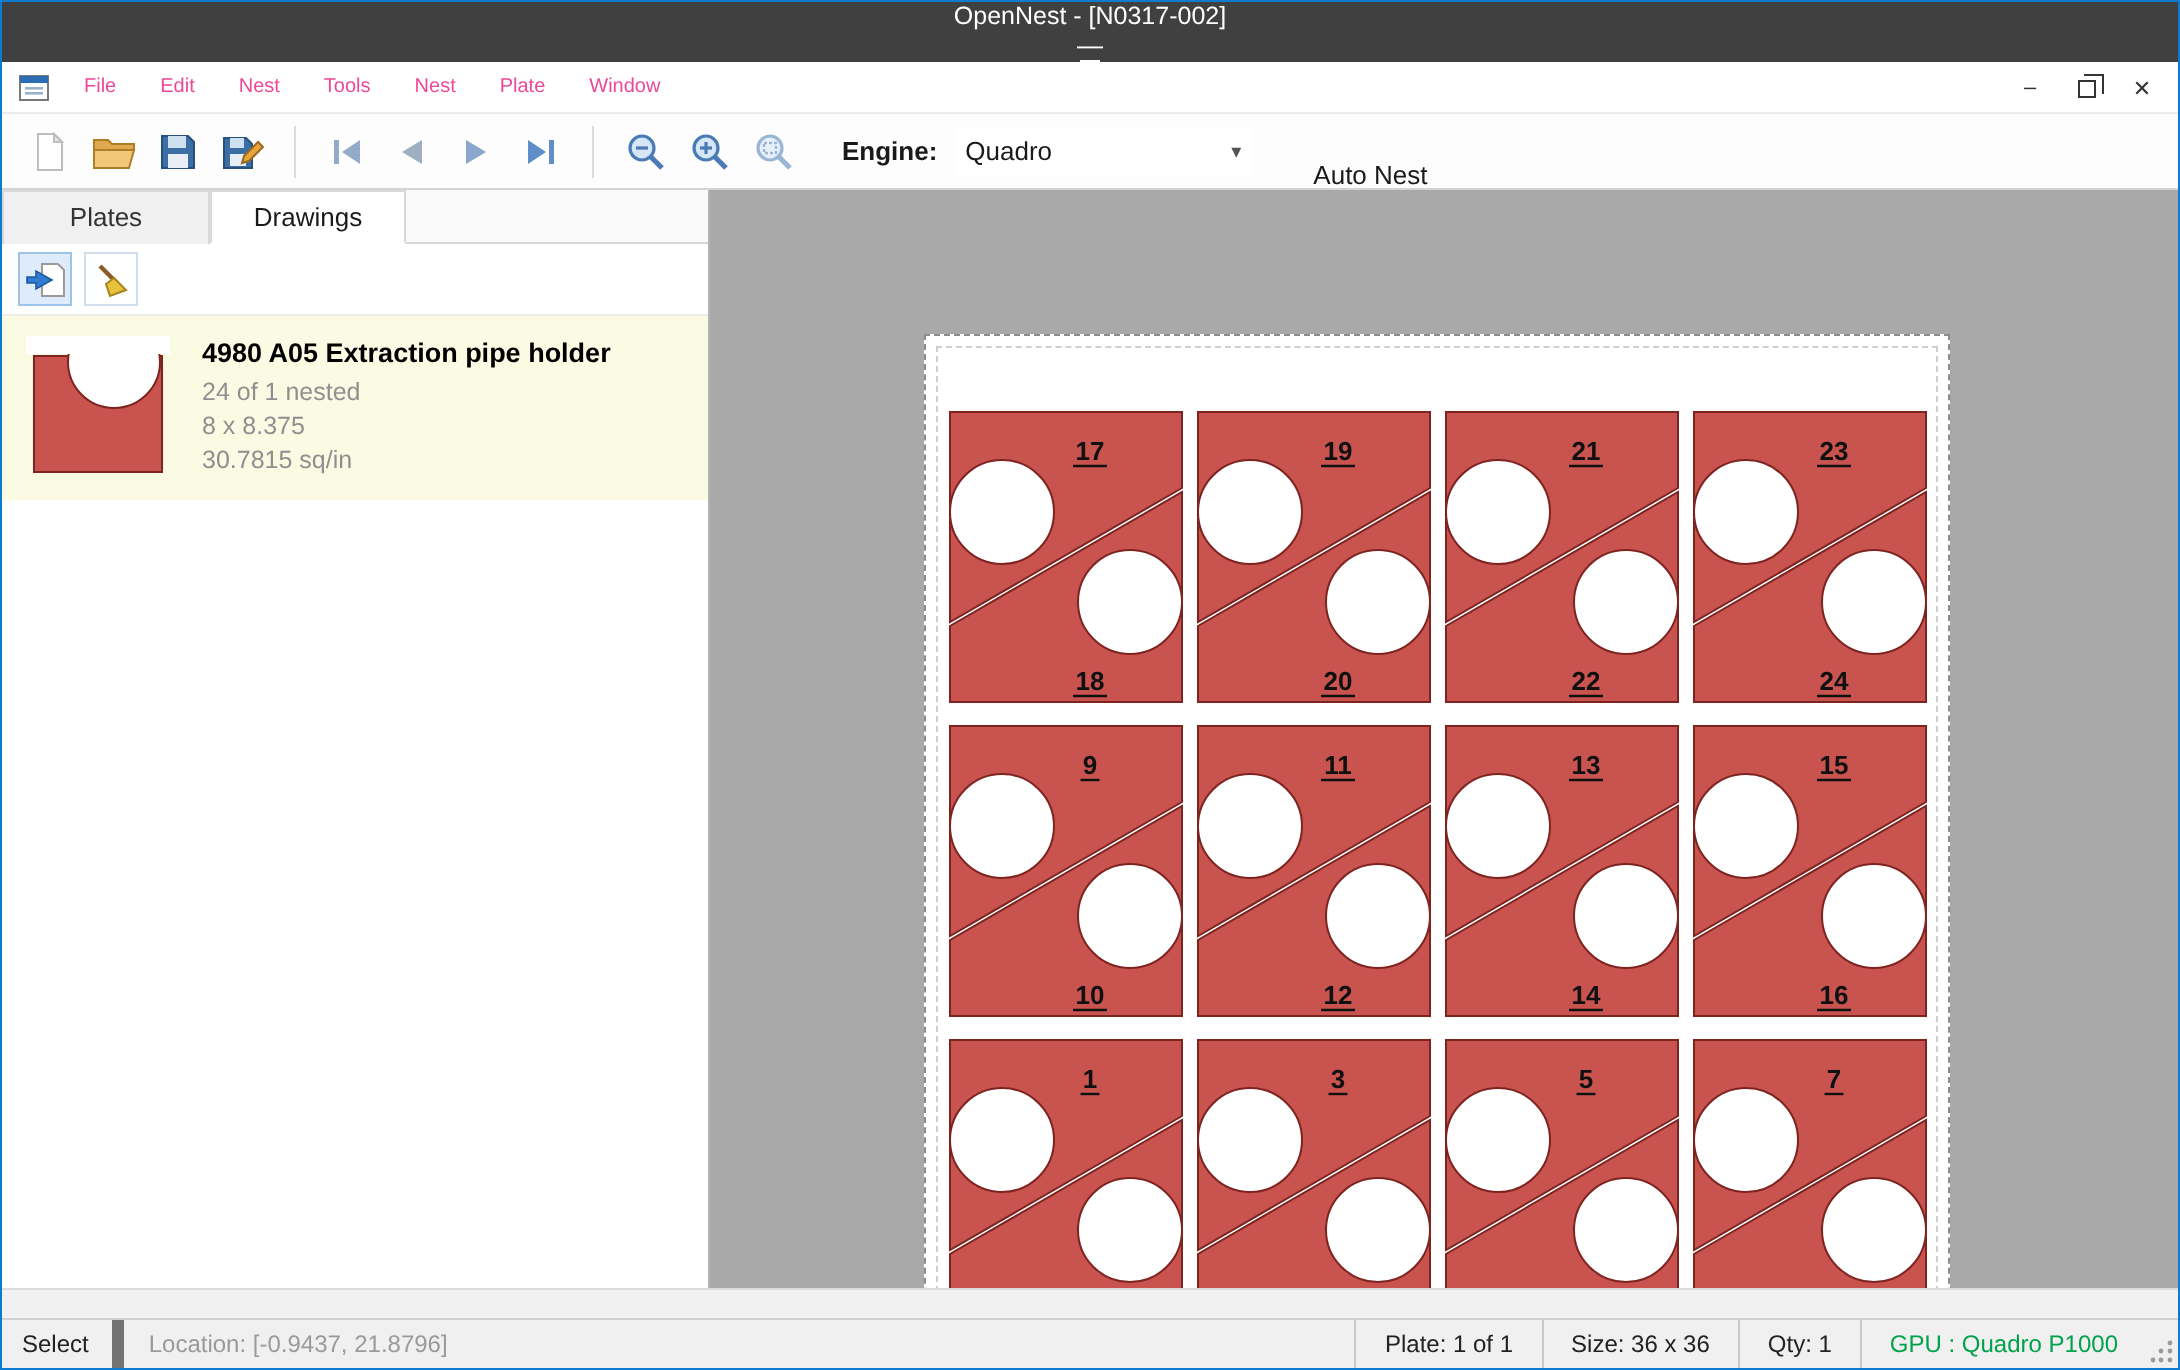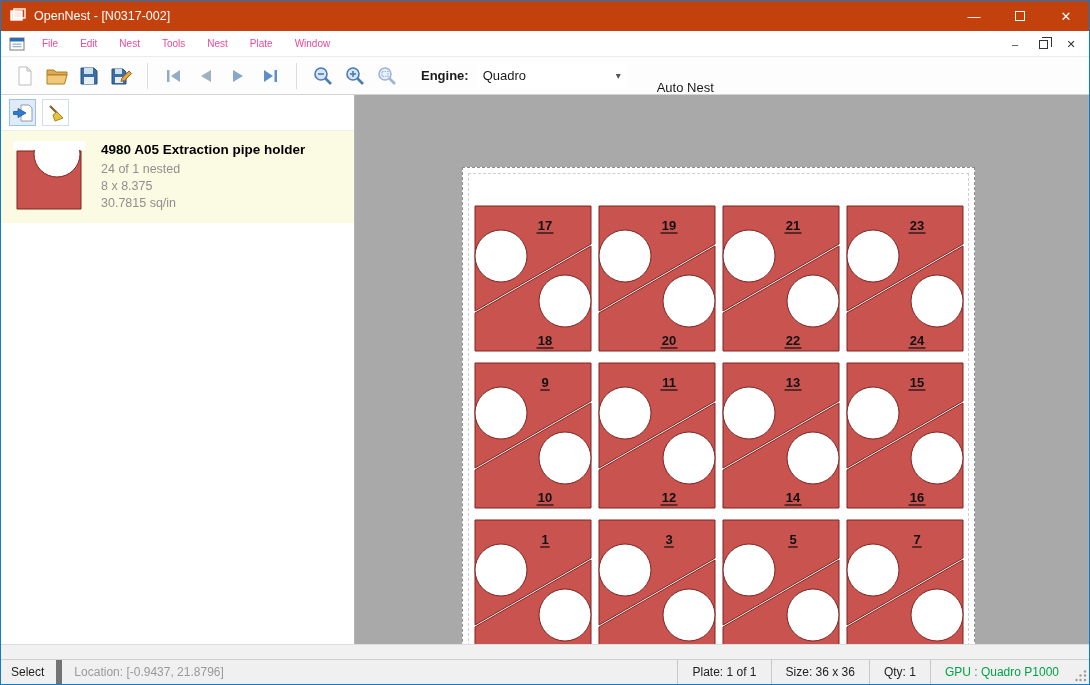--- a/index.html
+++ b/index.html
@@ -67,21 +67,21 @@
   .sb-loc { padding:0 12px; color:#9a9a9a; flex:1; }
   .sb-seg { padding:0 14px; border-left:1px solid #c8c8c8; height:100%; display:flex; align-items:center; white-space:nowrap; }
   .sb-gpu { font-weight:normal; }
   .grip { width:16px; height:100%; display:grid; place-items:end; padding:0 2px 2px 0; }
 </style>
 </head>
 <body>
 
 <div class="window">
 
-  <div class="titlebar" style="background: #c2410c;">
+  <div class="titlebar" style="background: #404040; flex-direction: column;">
     <svg class="app-ic" viewBox="0 0 16 16">
       <rect x="1" y="3" width="11" height="9" fill="#fff" opacity=".9"></rect>
       <rect x="4" y="1" width="11" height="9" fill="none" stroke="#fff" stroke-width="1.4"></rect>
       <rect x="1" y="3" width="11" height="9" fill="none" stroke="#fff" stroke-width="1.4"></rect>
     </svg>
     <span class="t-title">OpenNest - [N0317-002]</span>
     <span class="spacer"></span>
     <div class="cap-btn">
         <span>—</span>
       </div>
@@ -198,20 +198,24 @@
     <div class="combo">
       <span>Quadro</span>
       <span class="caret">▾</span>
     </div>
     <span class="autonest">Auto Nest</span>
   </div>
 
   <div class="body">
 
     <div class="left-panel">
+      <div class="tabstrip">
+        <div class="tab inactive">Plates</div>
+        <div class="tab active">Drawings</div>
+      </div>
       <div class="panel-toolbar">
         <div class="pt-btn blue">
           <svg width="20" height="18" viewBox="0 0 20 18">
             <path d="M8,1 h8 l3,3 v13 h-11 z" fill="#fff" stroke="#9a9a9a"></path>
             <path d="M13,9 L5,4.5 v3 H0.5 v3 H5 v3 z" fill="#2e7bd0" stroke="#1c5a9e" stroke-width="0.8"></path>
           </svg>
         </div>
         <div class="pt-btn">
           <svg width="20" height="20" viewBox="0 0 20 20">
             <line x1="4" y1="3" x2="12" y2="11" stroke="#8a5a2a" stroke-width="2.2"></line>

